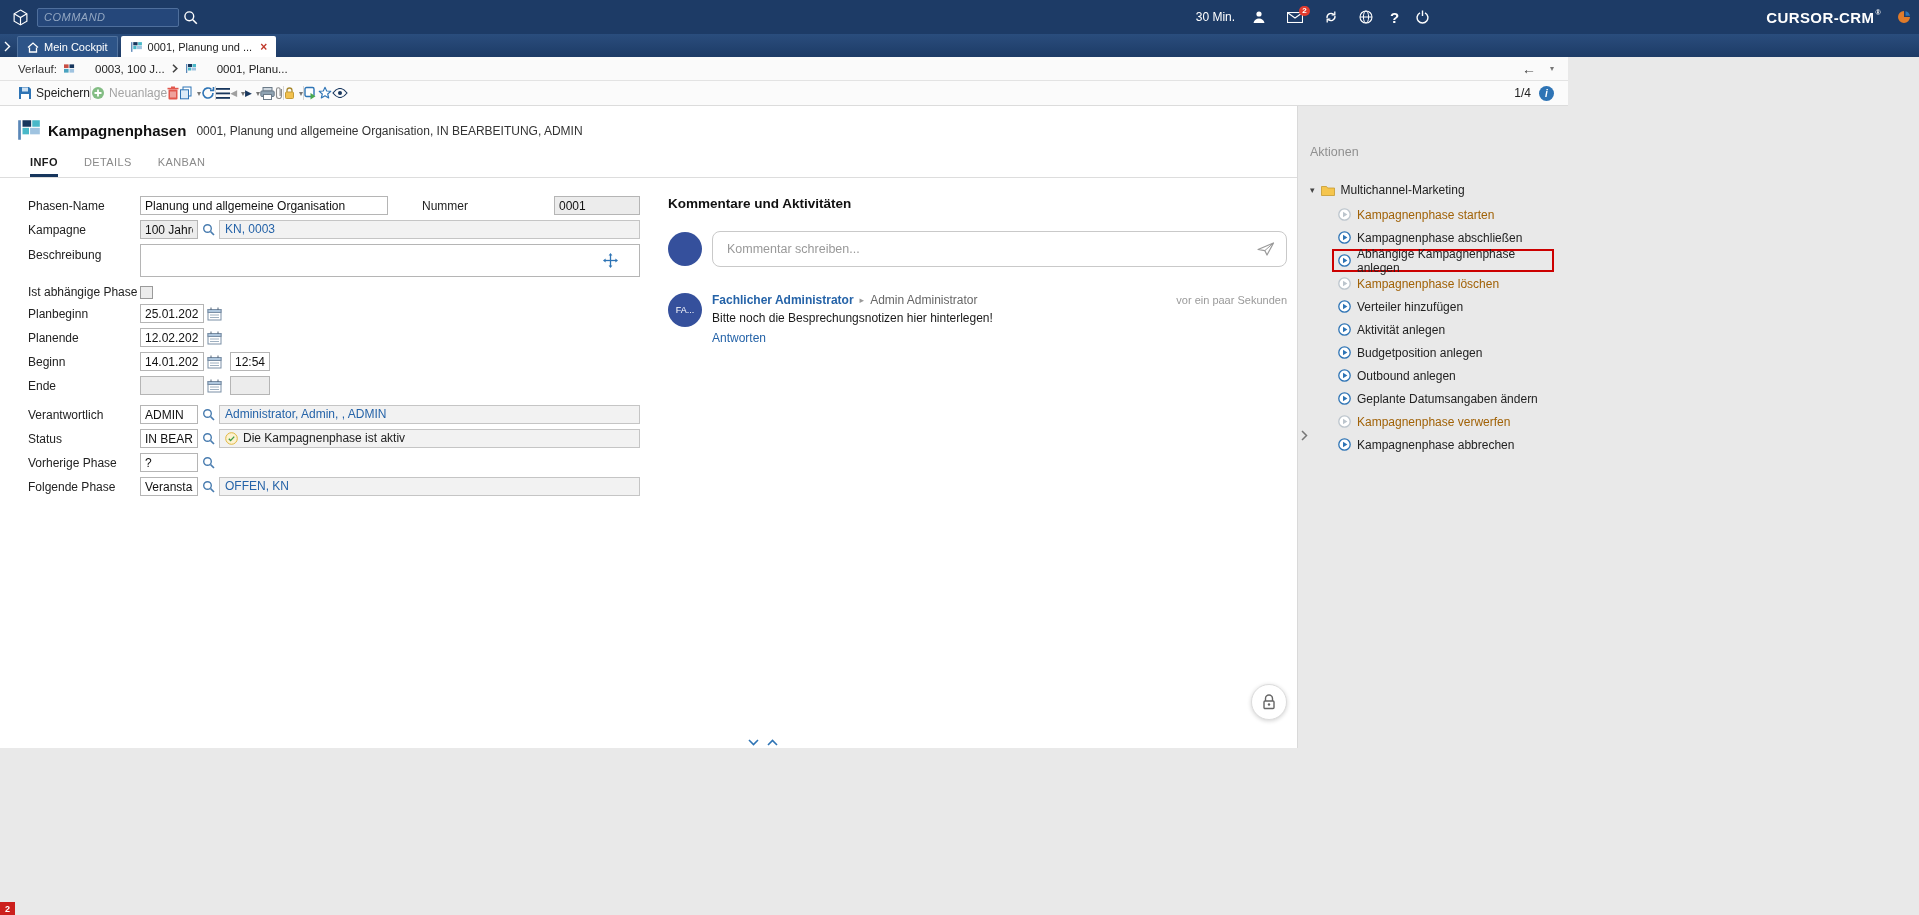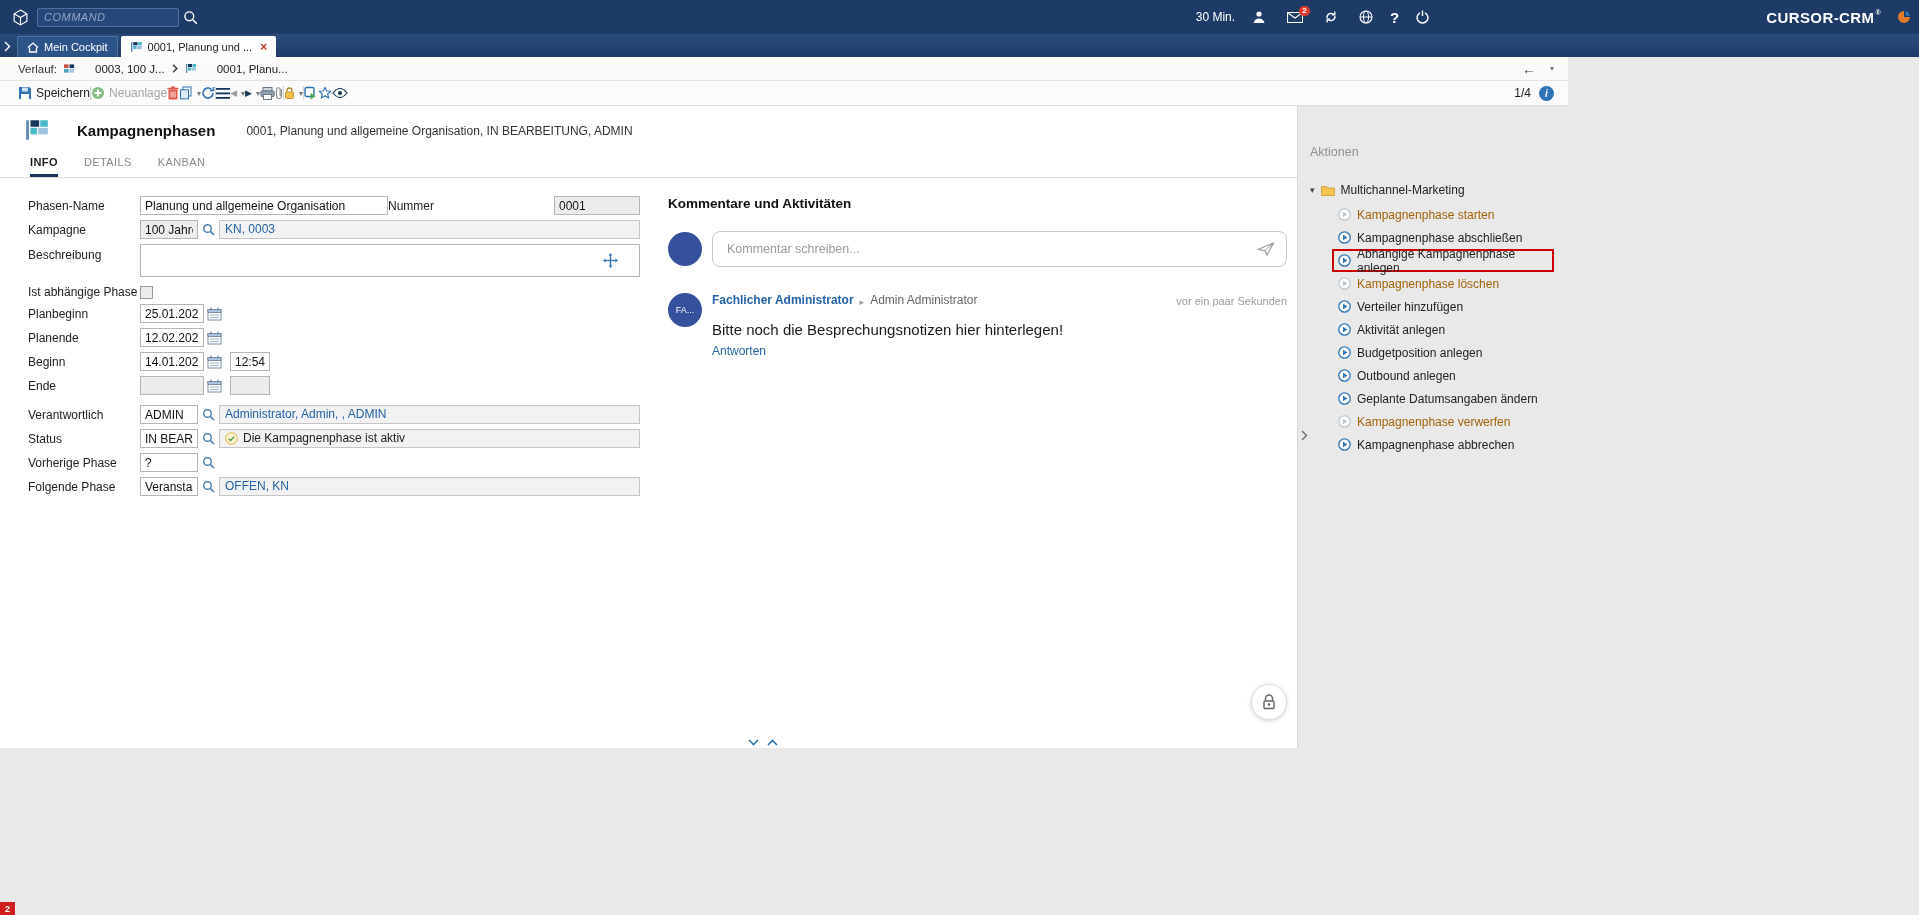--- a/index.html
+++ b/index.html
@@ -46,21 +46,21 @@
   .tbtn.disabled{color:#a4a4a4}
   .tsep{width:1px;height:14px;background:#d4d4d4}
   .nav-back{color:#a0a0a0;font-size:9px}
   .nav-fwd{color:#17365d;font-size:9px}
   .hamburger{color:#17365d}
   .page-ind{margin-left:auto;display:flex;align-items:center;gap:8px;color:#222}
   .info-circle{width:15px;height:15px;border-radius:50%;background:#2e74b5;color:#fff;font-size:10px;font-weight:bold;font-style:italic;display:flex;align-items:center;justify-content:center}
 
   
   .panel{position:absolute;top:106px;left:0;width:1298px;height:642px;background:#fff;border-right:1px solid #d9d9d9}
-  .rec-header{display:flex;align-items:center;gap:27px;padding:12px 0 0 24px}
+  .rec-header{display:flex;align-items:center;gap:6px;padding:12px 0 0 16px}
   .rec-title{font-size:15px;font-weight:bold;color:#111}
   .rec-subtitle{font-size:12px;color:#333;margin-left:4px;margin-top:2px}
   .view-tabs{display:flex;gap:26px;padding:14px 0 0 30px;border-bottom:1px solid #ddd;height:36px}
   .vtab{font-size:11px;letter-spacing:.4px;color:#8a8a8a;padding-bottom:7px;border-bottom:3px solid transparent}
   .vtab.active{color:#1a1a1a;font-weight:bold;border-bottom-color:#17365d}
 
   .panel-content{display:flex;padding:18px 10px 0 28px}
   .form{width:612px;flex:none}
   .frow{display:flex;align-items:center;margin-bottom:5px}
   .frow.top{align-items:flex-start}
@@ -86,26 +86,26 @@
   .comments{flex:1;margin-left:28px;padding-right:0}
   .c-head{font-size:13.5px;font-weight:bold;color:#111;margin-bottom:20px}
   .composer{display:flex;align-items:center;gap:10px}
   .avatar{width:34px;height:34px;border-radius:50%;background:#35509c;flex:none;display:flex;align-items:center;justify-content:center;color:#fff;font-size:9px}
   .c-input-wrap{flex:1;position:relative}
   .c-input{width:100%;height:36px;border:1px solid #c9c9c9;border-radius:8px;padding:0 40px 0 14px;font-size:12.5px;color:#333}
   .c-input::placeholder{color:#999}
   .send-btn{position:absolute;right:12px;top:11px}
   .comment{display:flex;gap:10px;margin-top:26px}
   .c-body{flex:1}
-  .c-line1{display:flex;align-items:flex-end;font-size:12px}
+  .c-line1{display:flex;align-items:center;font-size:12px}
   .c-author{color:#2563a8;font-weight:bold}
   .c-arrow{color:#999;font-size:9px;margin:0 6px}
   .c-recipient{color:#666}
   .c-time{margin-left:auto;color:#9a9a9a;font-size:11px}
-  .c-text{font-size:15px;color:#1a1a1a;margin-top:14px}
+  .c-text{font-size:12px;color:#1a1a1a;margin-top:4px}
   .c-reply{font-size:12px;color:#2563a8;margin-top:6px;display:inline-block}
 
   
   .panel-chevrons{position:absolute;left:748px;bottom:2px;display:flex;gap:8px;align-items:center}
   .lock-fab{position:absolute;right:10px;bottom:28px;width:36px;height:36px;border-radius:50%;background:#fff;border:1px solid #ddd;box-shadow:0 1px 4px rgba(0,0,0,.18);display:flex;align-items:center;justify-content:center}
 
   
   .sidebar{position:absolute;left:1310px;top:145px;width:258px}
   .sb-head{color:#909090;font-size:12.5px;margin-bottom:24px}
   .tree-root{display:flex;align-items:center;gap:6px;font-size:12px;color:#222;margin-bottom:6px}
@@ -408,21 +408,21 @@
     <span class="vtab" data-interactable="true">KANBAN</span>
   </div>
 
   <div class="panel-content">
 
     <div class="form" data-interactable="false">
 
       <div class="frow">
         <label class="flabel" data-interactable="false">Phasen-Name</label>
         <input class="fin" style="width: 248px;" data-interactable="true" value="Planung und allgemeine Organisation">
-        <label class="flabel" style="width:auto;" data-interactable="false">Nummer</label>
+        <label class="flabel" style="width:auto;margin-left:34px" data-interactable="false">Nummer</label>
         <input class="fin ro" style="width: 86px; margin-left: auto;" data-interactable="true" value="0001">
       </div>
 
       <div class="frow">
         <label class="flabel" data-interactable="false">Kampagne</label>
         <input class="fin ro key-in" data-interactable="true" value="100 Jahre -" style="">
         <span class="lookup-btn icon" data-interactable="true">
           <svg width="13" height="13" viewBox="0 0 13 13">
               <circle cx="5.5" cy="5.5" r="3.8" fill="none" stroke="#4a7db0" stroke-width="1.4"></circle>
               <line x1="8.6" y1="8.6" x2="12" y2="12" stroke="#4a7db0" stroke-width="1.6"></line>

